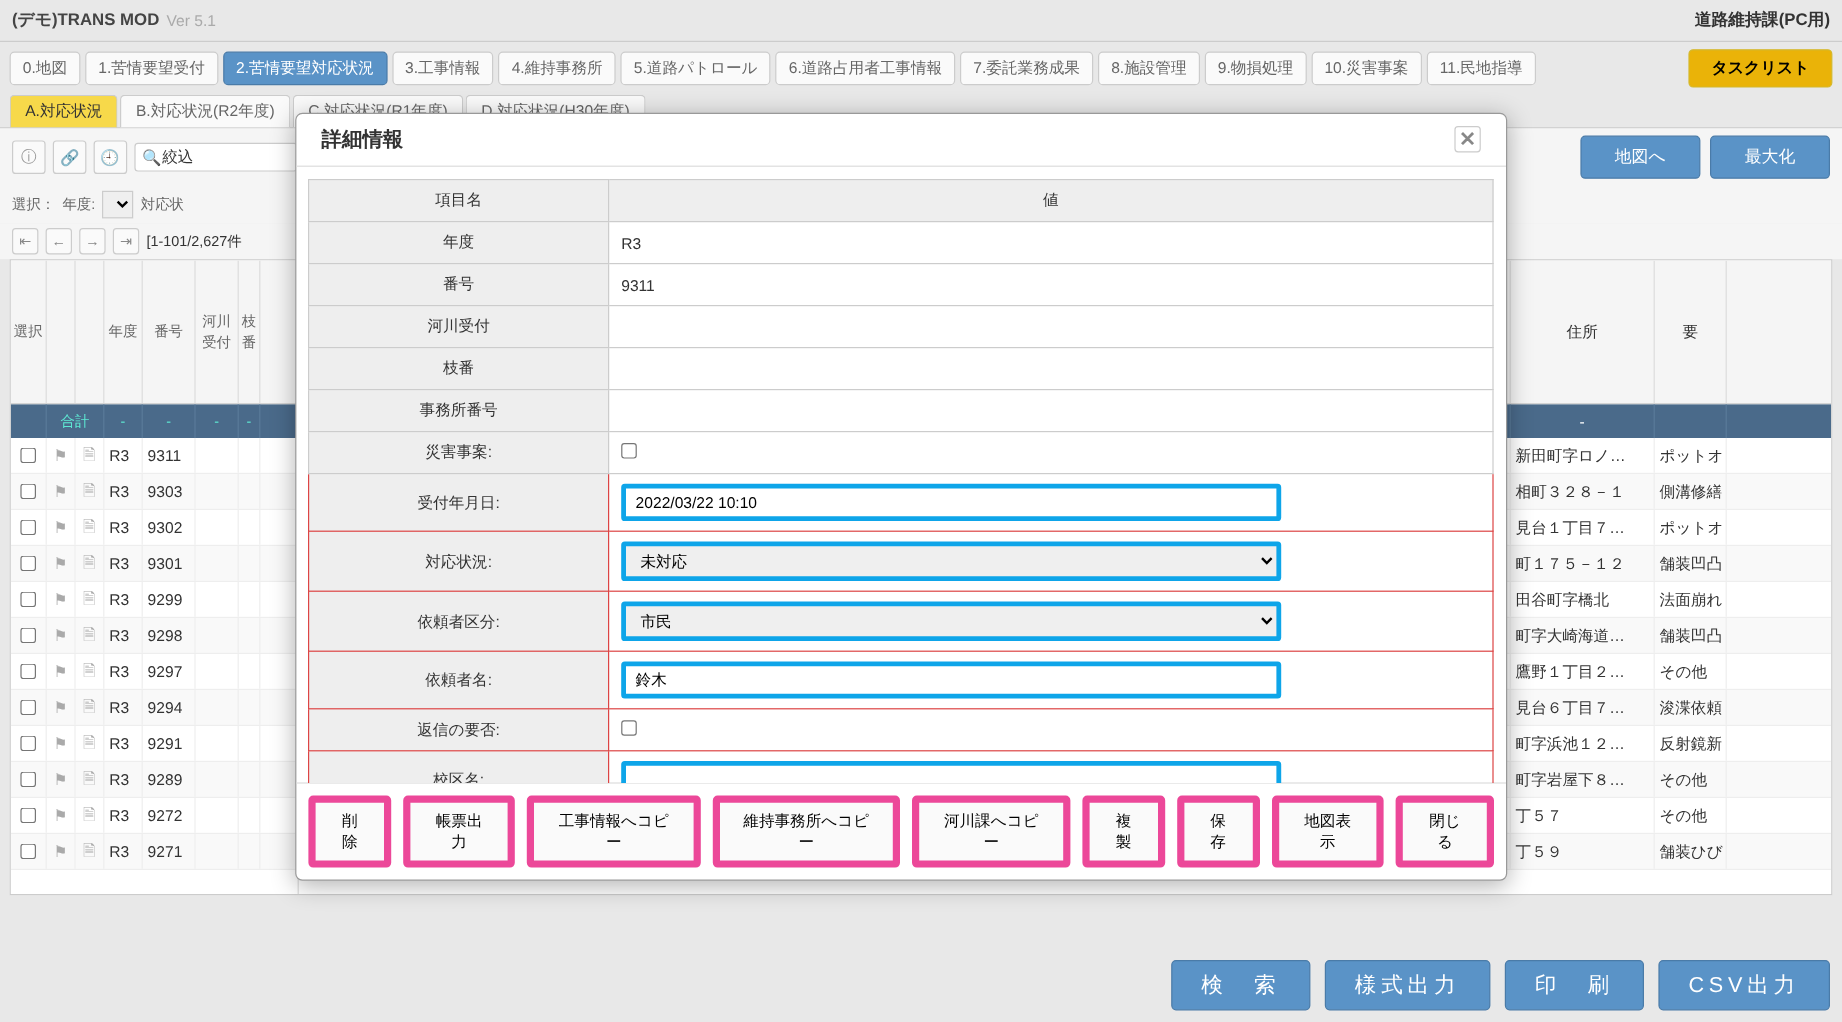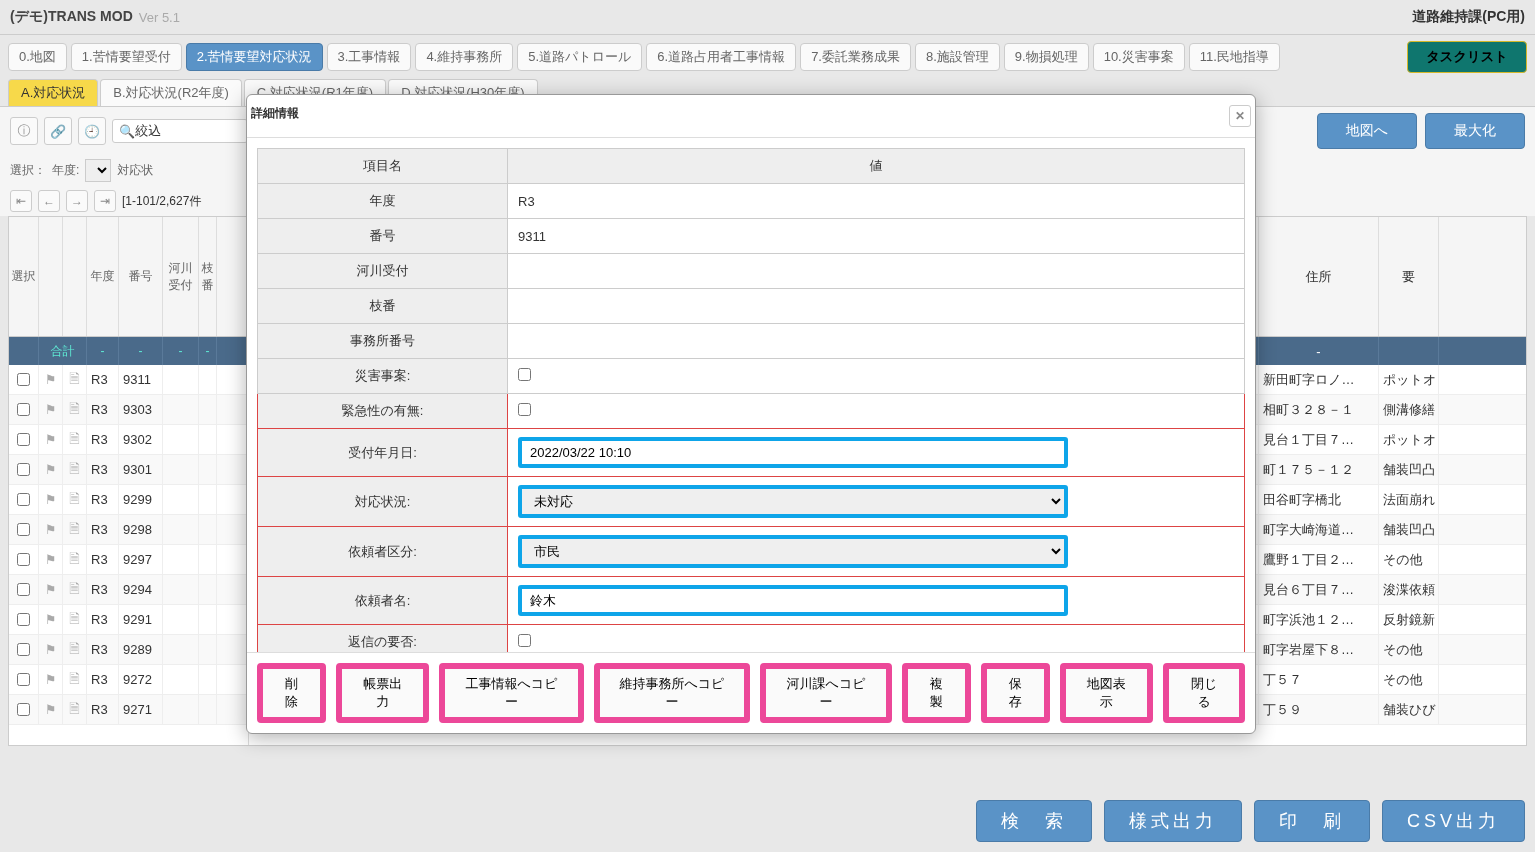--- a/index.html
+++ b/index.html
@@ -5,21 +5,21 @@
 * { box-sizing: border-box; margin: 0; padding: 0; }
 body { font-family: "Hiragino Kaku Gothic Pro", "Meiryo", sans-serif; font-size: 13px; background: #f0f0f0; color: #333; overflow: hidden; }
 .app { width: 1535px; height: 852px; position: relative; background: #e8e8e8; }
 .topbar { display: flex; align-items: center; padding: 8px 10px; background: #e8e8e8; border-bottom: 1px solid #ccc; justify-content: center; }
 .app-title { font-weight: bold; font-size: 14px; color: #444; }
 .app-ver { color: #aaa; margin-left: 6px; font-size: 13px; }
 .dept { margin-left: auto; font-weight: bold; font-size: 14px; }
 .maintabs { display: flex; padding: 6px 8px; gap: 4px; align-items: center; background: #e8e8e8; }
 .maintab { background: #fafafa; border: 1px solid #ccc; border-radius: 4px; padding: 4px 10px; color: #666; cursor: pointer; white-space: nowrap; }
 .maintab.active { background: #5a93c7; color: #fff; border-color: #4a7ba8; }
-.tasklist-btn { margin-left: auto; background: #0f766e; border: 1px solid #d4b82a; border-radius: 4px; padding: 6px 18px; font-weight: bold; cursor: pointer; }
+.tasklist-btn { margin-left: auto; background: #eab308; border: 1px solid #d4b82a; border-radius: 4px; padding: 6px 18px; font-weight: bold; cursor: pointer; }
 .subtabs { display: flex; padding: 0 8px; gap: 2px; border-bottom: 1px solid #ccc; background: #e8e8e8; }
 .subtab { background: #fafafa; border: 1px solid #ccc; border-bottom: none; border-radius: 4px 4px 0 0; padding: 4px 12px; cursor: pointer; color: #666; }
 .subtab.active { background: #f7d94a; color: #333; }
 .toolbar { display: flex; align-items: center; padding: 6px 10px; gap: 6px; background: #f5f5f5; }
 .tool-icon { width: 28px; height: 28px; background: #fafafa; border: 1px solid #ccc; border-radius: 3px; display: flex; align-items: center; justify-content: center; cursor: pointer; color: #999; }
 .search-box { display: flex; align-items: center; border: 1px solid #ccc; border-radius: 3px; background: #fff; padding: 2px 6px; }
 .search-box input { border: none; outline: none; width: 80px; }
 .big-btn { background: #5a93c7; color: #fff; border: 1px solid #4a7ba8; border-radius: 4px; padding: 8px 28px; font-size: 14px; cursor: pointer; }
 .big-btn + .big-btn { margin-left: 8px; }
 .toolbar .right { margin-left: auto; display: flex; }
@@ -48,21 +48,21 @@
 .w-br { width: 18px; }
 .right-hdr { display:flex; background:#f5f5f5; height:120px; border-bottom:1px solid #ccc; }
 .right-hdr .hcell { width: 120px; border-right:1px solid #ddd; display:flex; align-items:center; justify-content:center; }
 .right-totals { display:flex; background:#4a6a8a; height:28px; color:#fff; }
 .right-totals .tcell { width:120px; border-right:1px solid #5a7a9a; display:flex;align-items:center;justify-content:center; }
 .right-rows .grow .gcell { width: 120px; }
 .footer { position: absolute; bottom: 0; left: 0; right: 0; padding: 10px; display: flex; justify-content: flex-end; gap: 12px; background: #e8e8e8; }
 .footer .fbtn { background:#5a93c7; color:#fff; border:1px solid #4a7ba8; border-radius:4px; padding:8px 24px; font-size:18px; cursor:pointer; letter-spacing: 4px; }
 
 .modal-backdrop { position: absolute; top: 94px; left: 246px; width: 1010px; height: 640px; background: #fff; border: 1px solid #999; border-radius: 6px; box-shadow: 0 4px 20px rgba(0,0,0,0.3); z-index: 100; display: flex; flex-direction: column; }
-.modal-header { padding: 10px 4px; font-weight: bold; font-size: 12px; border-bottom: 1px solid #ddd; display: flex; gap: 40px; }
+.modal-header { padding: 10px 21px; font-weight: bold; font-size: 17px; border-bottom: 1px solid #ddd; display: flex; gap: 40px; }
 .modal-close { margin-left: auto; width: 22px; height: 22px; border: 1px solid #ccc; border-radius: 3px; display: flex; align-items: center; justify-content: center; cursor: pointer; color: #888; }
 .modal-body { flex: 1; overflow-y: auto; padding: 10px; }
 .detail-table { width: 100%; border-collapse: collapse; }
 .detail-table th, .detail-table td { border: 1px solid #ccc; padding: 8px 10px; font-size: 13px; }
 .detail-table th { background: #eee; width: 250px; font-weight: normal; }
 .detail-table tr.req th, .detail-table tr.req td { border: 1.5px solid #d44; }
 .detail-table input[type=text], .detail-table select { width: 100%; max-width: 550px; padding: 4px 8px; border: 4px solid #0ea5e9; border-radius: 3px; font-size: 13px; }
 .modal-footer { padding: 10px; border-top: 1px solid #ddd; display: flex; gap: 10px; justify-content: center; }
 .modal-footer button { background: #fafafa; border: 6px solid #ec4899; border-radius: 4px; padding: 6px 16px; cursor: pointer; font-size: 13px; }
 </style>
@@ -400,24 +400,20 @@
             </tr>
             <tr>
               <th>事務所番号</th>
               <td></td>
             </tr>
             <tr>
               <th>災害事案:</th>
               <td><input type="checkbox" style=""></td>
             </tr>
             <tr class="req">
-              <th>緊急性の有無:</th>
-              <td><input type="checkbox" style=""></td>
-            </tr>
-            <tr class="req">
               <th>受付年月日:</th>
               <td><input type="text" value="2022/03/22 10:10" style=""></td>
             </tr>
             <tr class="req">
               <th>対応状況:</th>
               <td><select><option>未対応</option></select></td>
             </tr>
             <tr class="req">
               <th>依頼者区分:</th>
               <td><select><option>市民</option></select></td>

